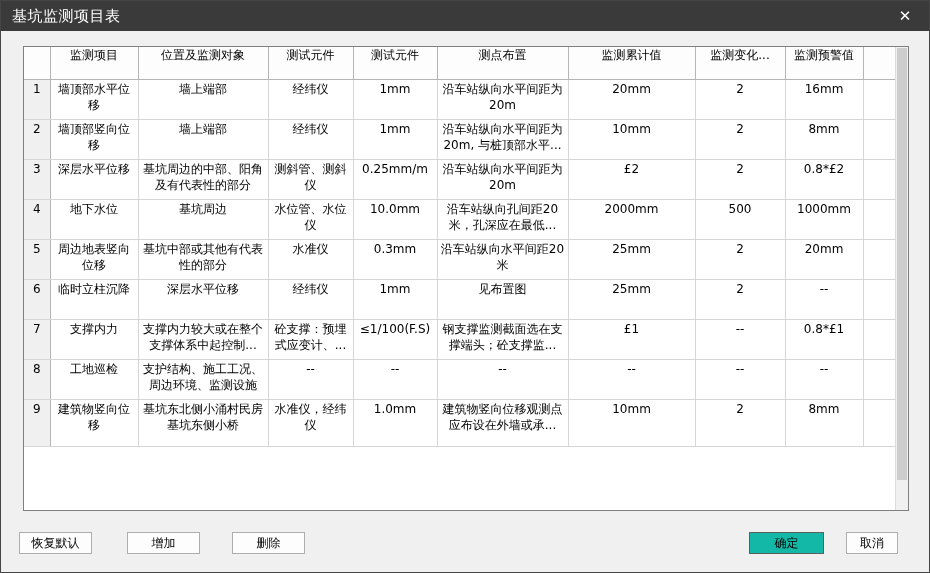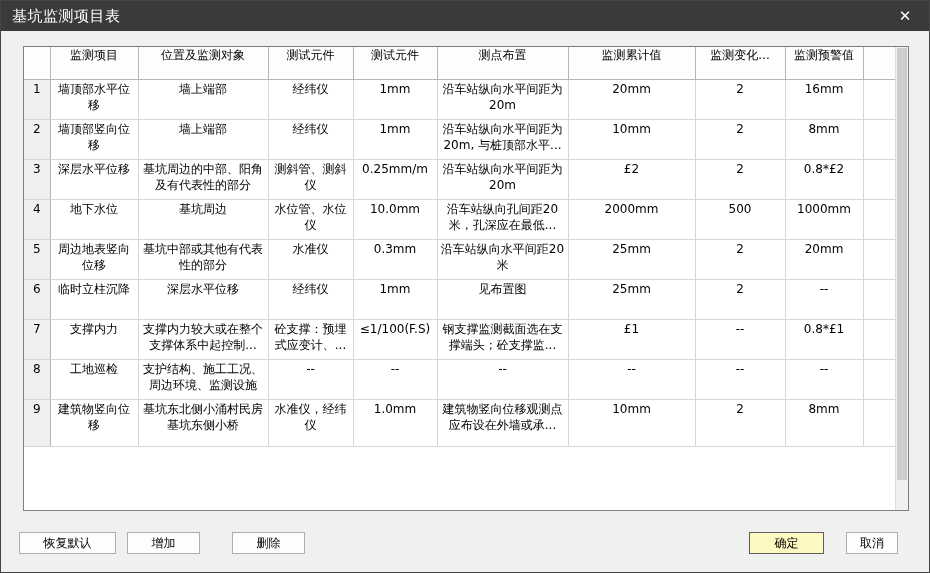--- a/index.html
+++ b/index.html
@@ -49,24 +49,24 @@
   .vthumb{
     position:absolute;left:1px;right:1px;top:1px;height:432px;
     background:#cdcdcd;
   }
   .btn{
     position:absolute;top:531px;height:22px;
     background:#fdfdfd;border:1px solid #adadad;
     font-family:inherit;font-size:12px;color:#000;
     display:flex;align-items:center;justify-content:center;cursor:pointer;
   }
-  .btn-restore{left:18px;width:97px;}
+  .btn-restore{left:18px;width:73px;}
   .btn-add{left:126px;width:73px;}
   .btn-del{left:231px;width:73px;}
-  .btn-ok{left:748px;width:75px;background:#fef9c3;border:1px solid #5e5e5e;}
+  .btn-ok{left:748px;width:75px;background:#14b8a6;border:1px solid #5e5e5e;}
   .btn-cancel{left:845px;width:52px;}
 </style>
 </head>
 <body>
 
 <div class="window">
   <div class="titlebar">
     <span class="title">基坑监测项目表</span>
     <span class="close">✕</span>
   </div>

